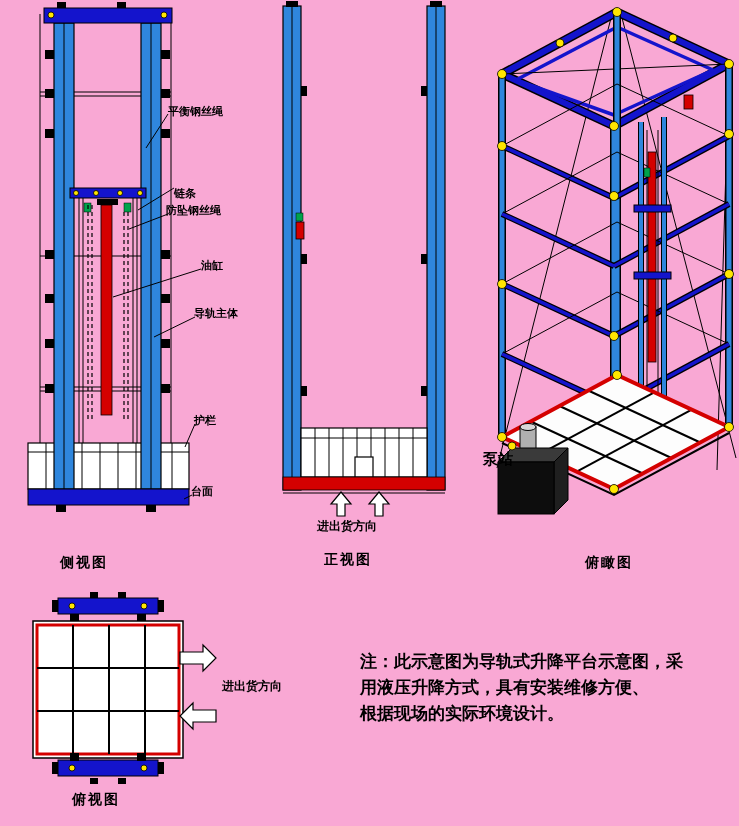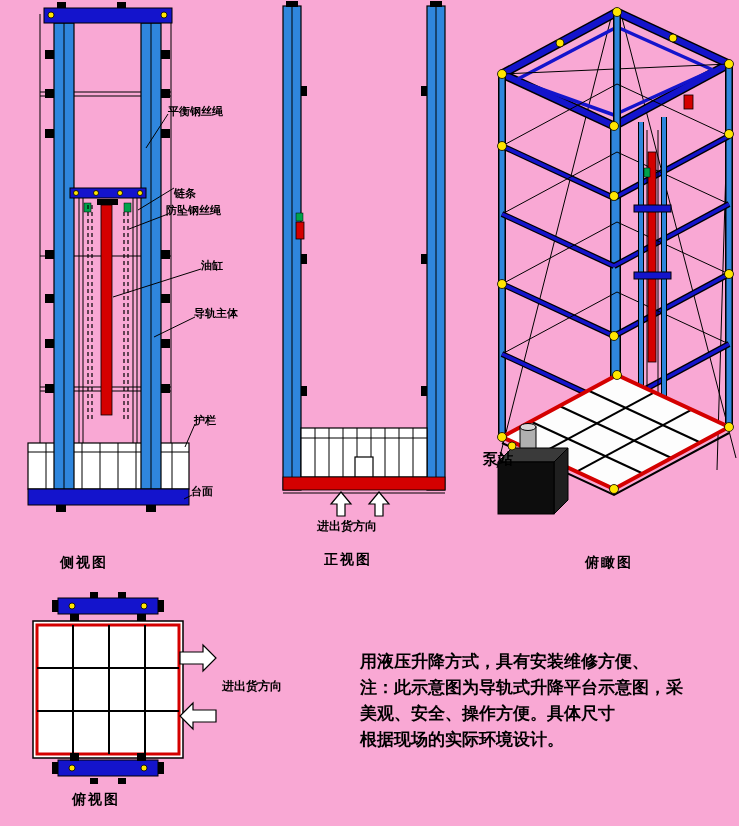--- a/index.html
+++ b/index.html
@@ -325,19 +325,18 @@
 
 <div class="t dirlabel" style="left:317px;top:518px">进出货方向</div>
 <div class="t dirlabel" style="left:222px;top:678px">进出货方向</div>
 
 <div class="t viewlabel" style="left:60px;top:554px">侧视图</div>
 <div class="t viewlabel" style="left:324px;top:551px">正视图</div>
 <div class="t viewlabel" style="left:585px;top:554px">俯瞰图</div>
 <div class="t viewlabel" style="left:72px;top:791px">俯视图</div>
 
 <div class="note">
+  <div>注：此示意图为导轨式升降平台示意图，采</div>
   <div>用液压升降方式，具有安装维修方便、</div>
-  <div>注：此示意图为导轨式升降平台示意图，采</div>
-  <div>美观、安全、操作方便。具体尺寸</div>
   <div>根据现场的实际环境设计。</div>
 </div>
 
 </div>
 
 </body></html>

